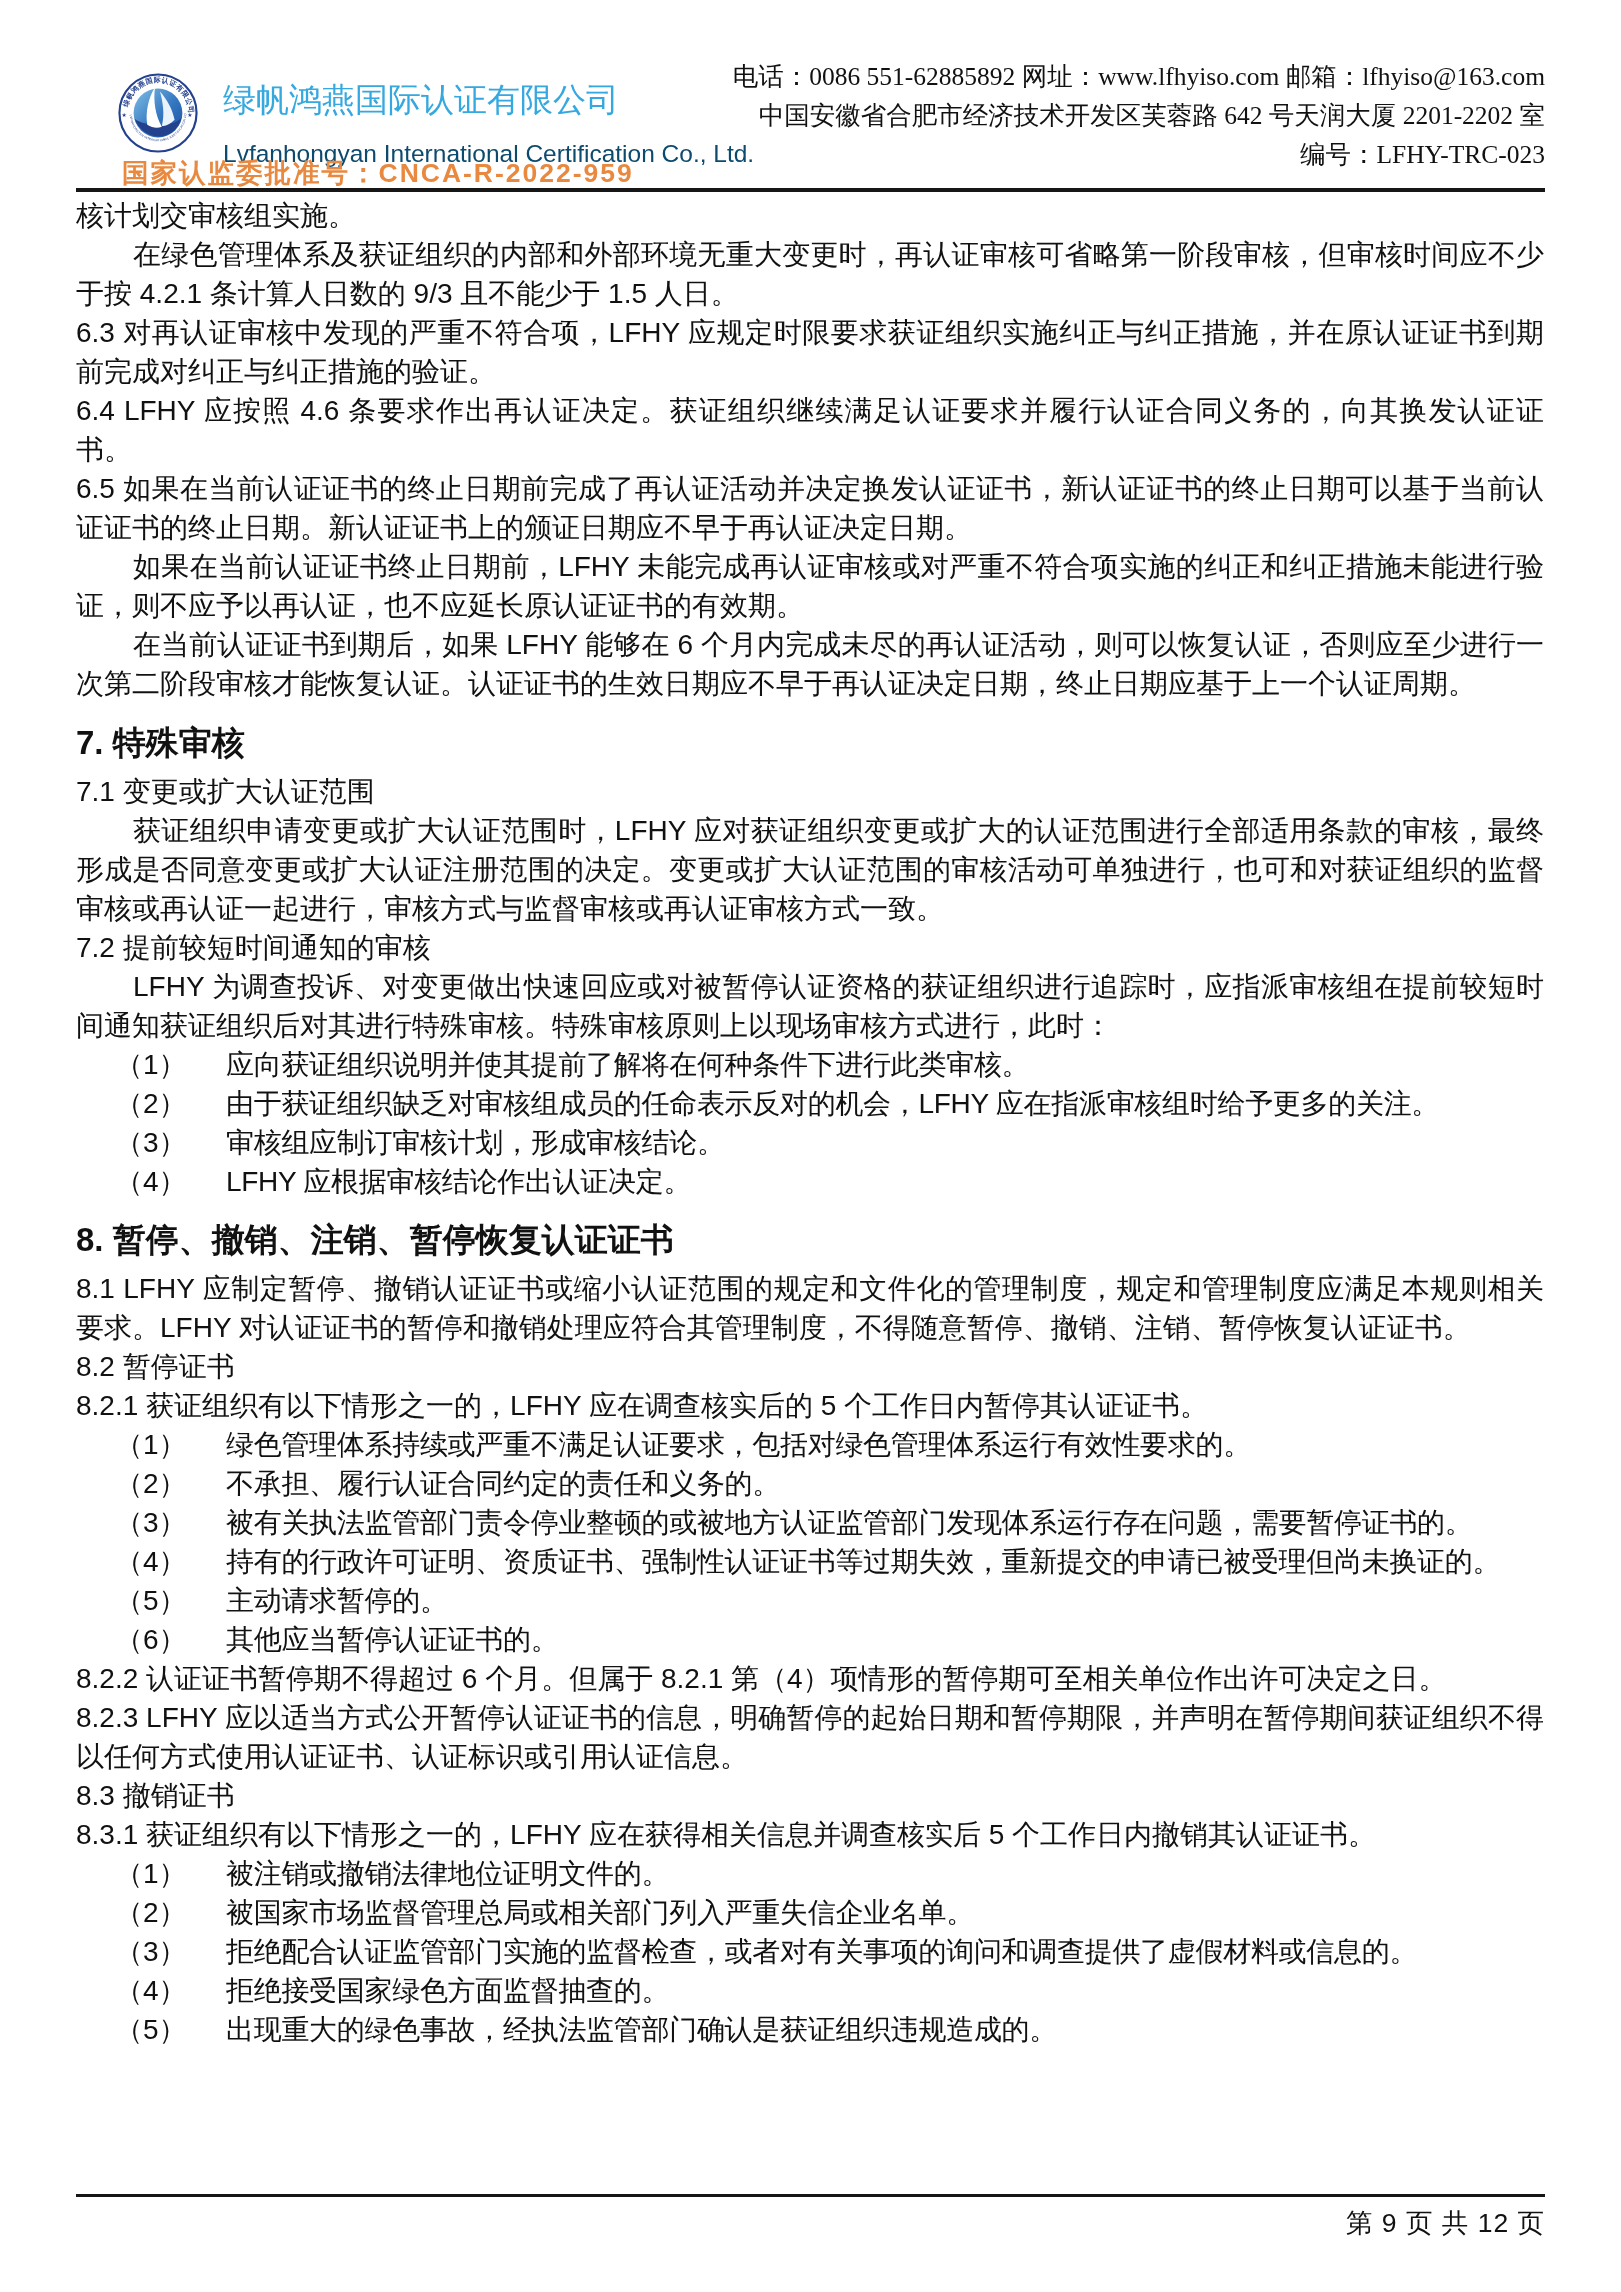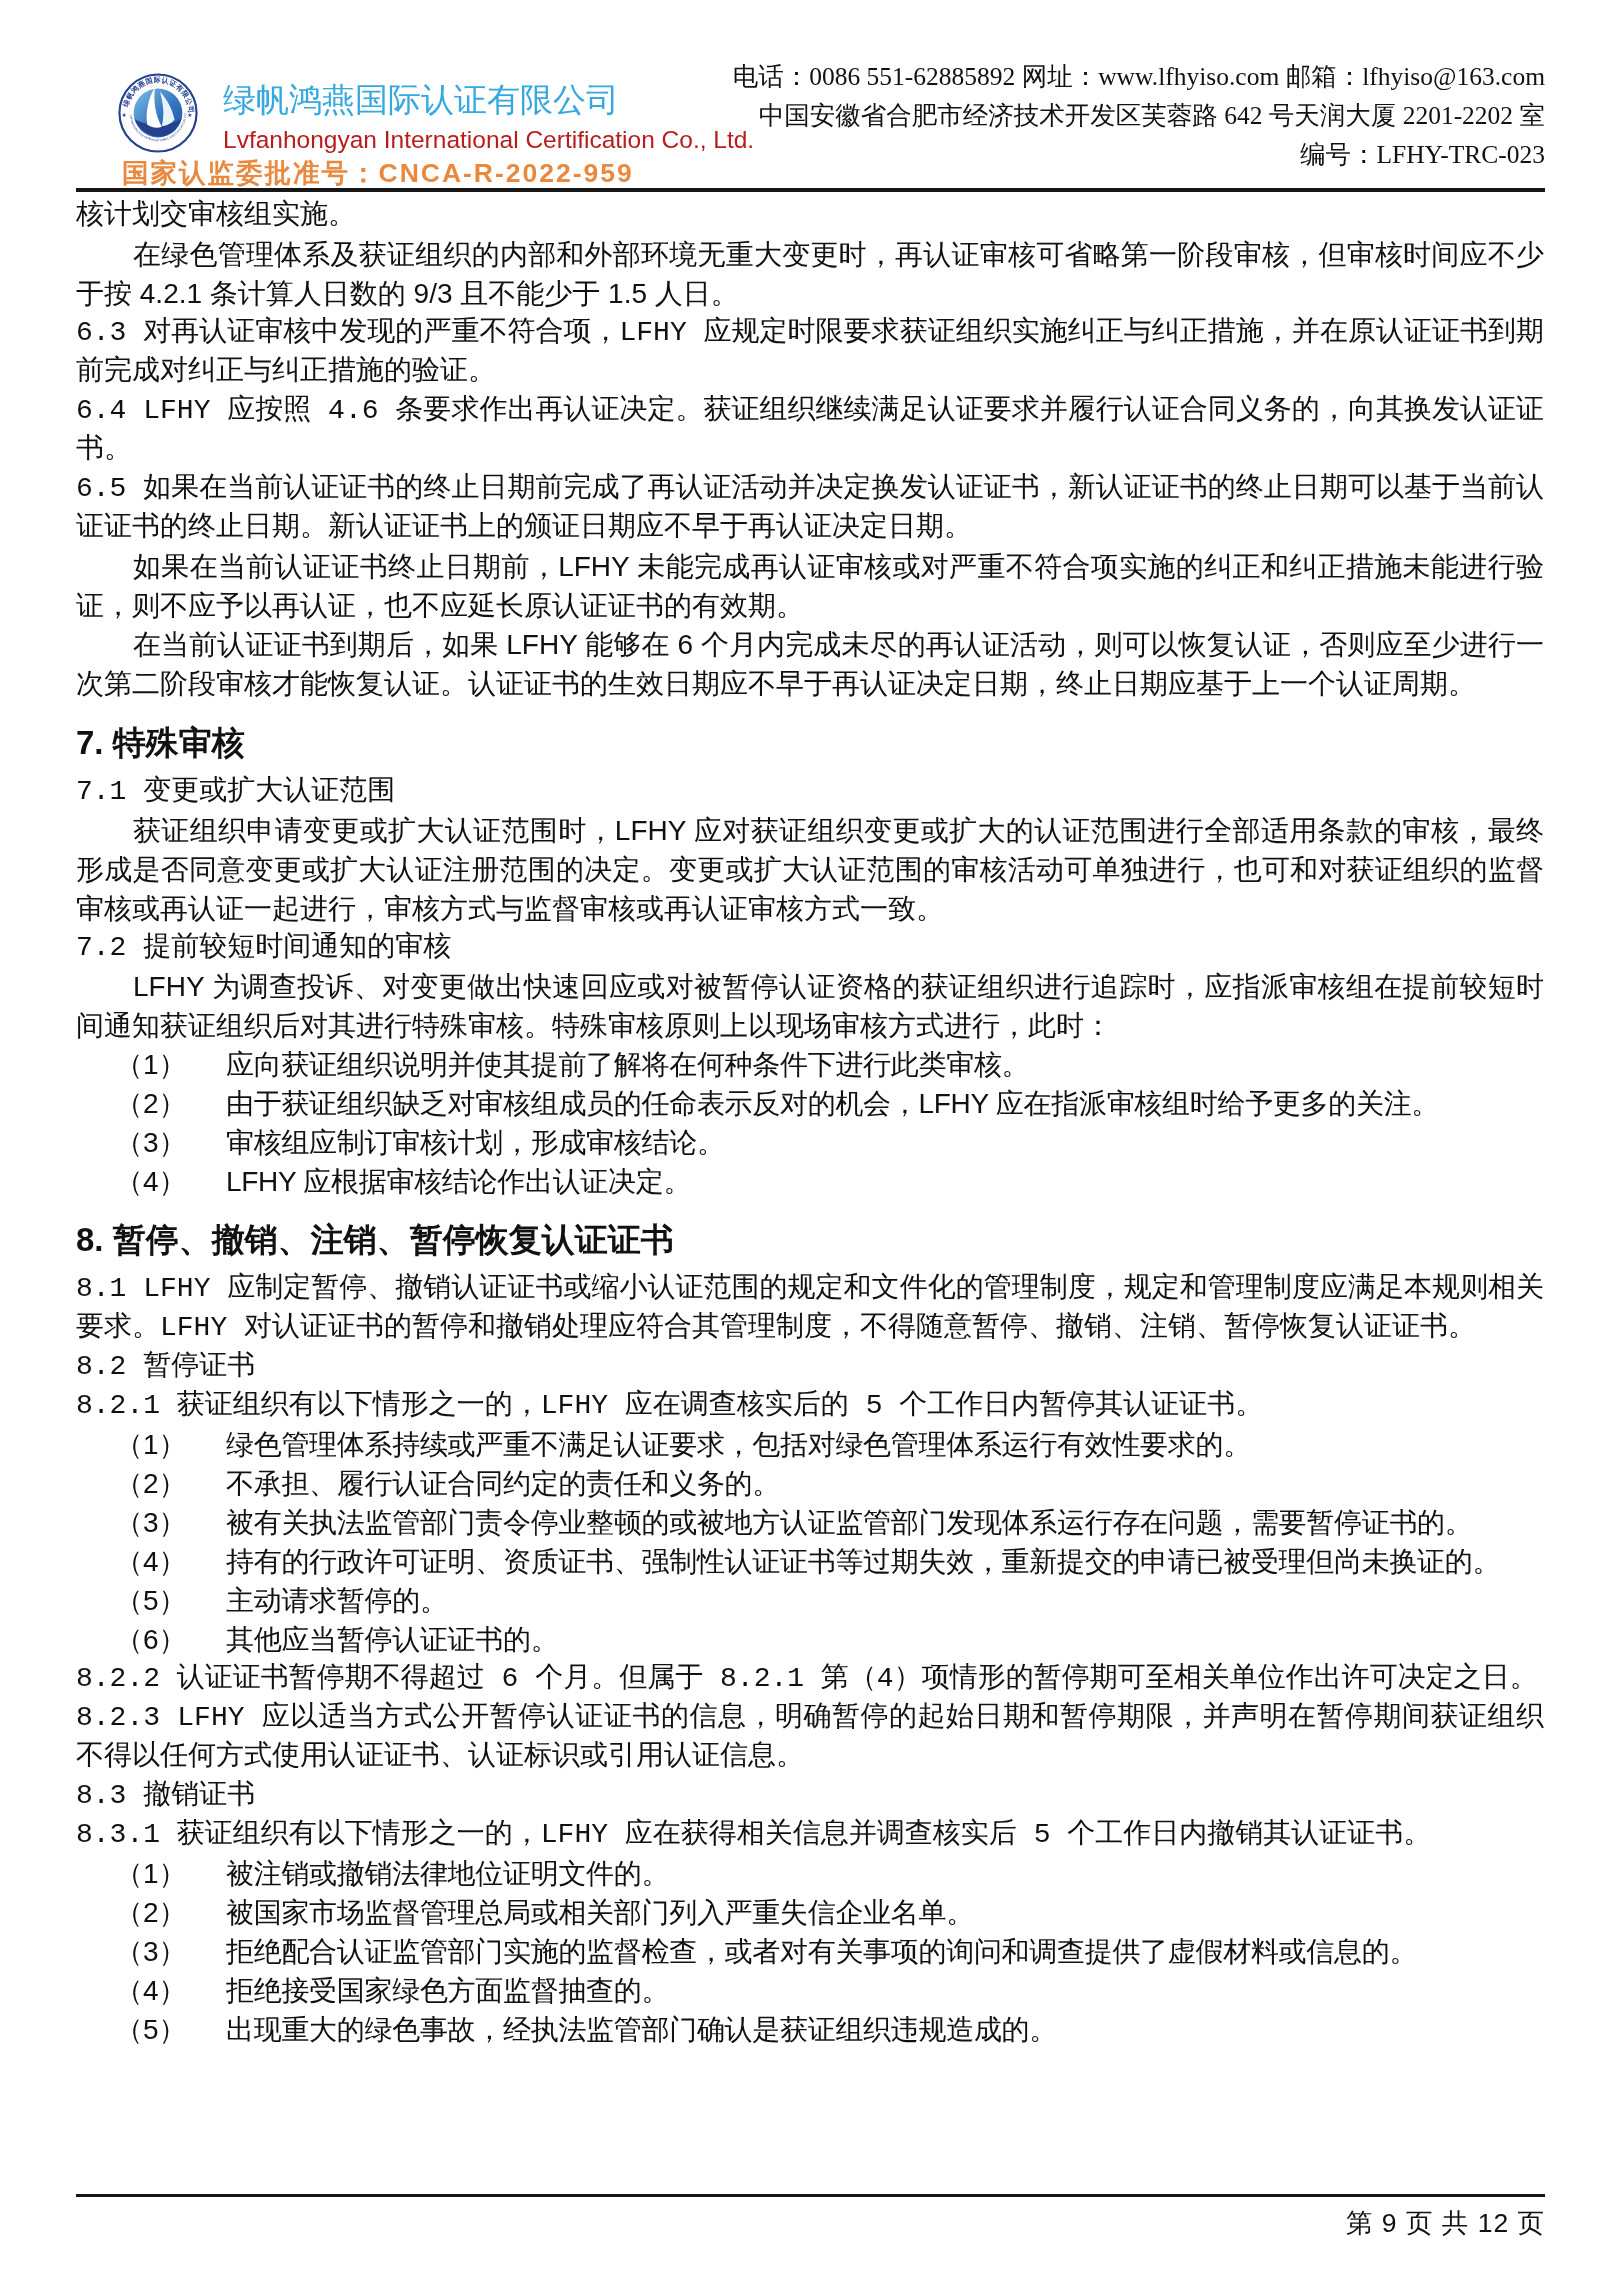--- a/index.html
+++ b/index.html
@@ -15,40 +15,40 @@
   
   .hdr{position:absolute;left:0;top:0;width:1621px;height:192px;}
   .hdr-divider{position:absolute;left:76px;right:76px;top:188px;height:3.9px;background:#161616;}
   .logo{position:absolute;left:118px;top:73px;width:80px;height:80px;}
   .brand{position:absolute;left:223px;top:80px;width:627px;}
   .brand-cn{
     font-size:33px;letter-spacing:0px;font-weight:400;line-height:39px;
     color:#35a8df;white-space:nowrap;
   }
   .brand-en{
-    font-size:24.5px;line-height:29px;color:#b91c1c;white-space:nowrap;margin-top:6px;
+    font-size:24.5px;line-height:29px;color:#0c4a6e;white-space:nowrap;margin-top:20px;
   }
   .approval{
     position:absolute;left:122px;top:155px;
     font-size:26.5px;font-weight:700;letter-spacing:2px;
     color:#e8893f;white-space:nowrap;text-align:right;
   }
   .contact{
     position:absolute;right:76px;top:57px;
     text-align:right;font-size:25.5px;line-height:39px;
     font-family:"Liberation Serif","DejaVu Serif",serif;
     color:#111;white-space:nowrap;
   }
   
   .doc-body{
     position:absolute;left:76px;top:196px;width:1468px;
     font-size:28px;line-height:39px;text-align:justify;
     color:#111;
   }
-  .blk-p{margin:0;font-family:Liberation Mono, monospace;}
+  .blk-p{margin:0;}
   .blk-pi{margin:0;text-indent:57px;}
   .blk-h{
     font-size:33px;font-weight:700;line-height:47px;
     margin:15.7px 0 5.9px 0;text-align:left;
   }
   .blk-li{
     margin:0 0 0 39px;
     padding-left:112px;
     text-indent:-112px;
   }

